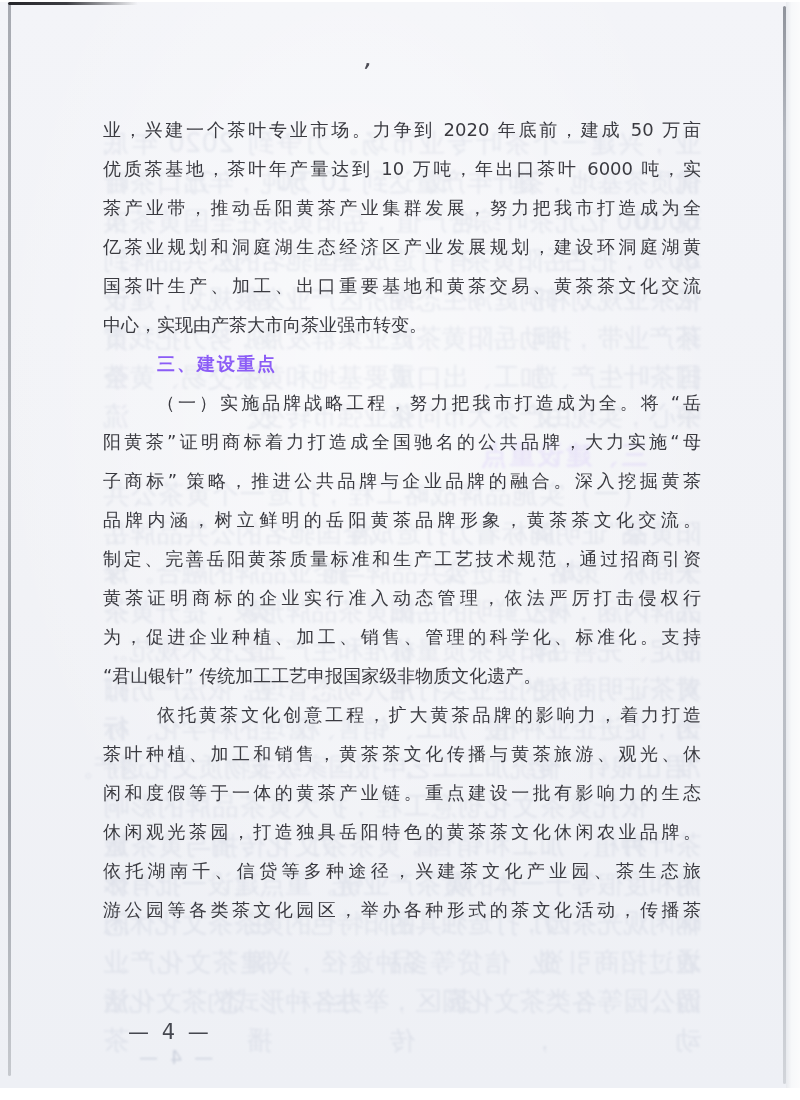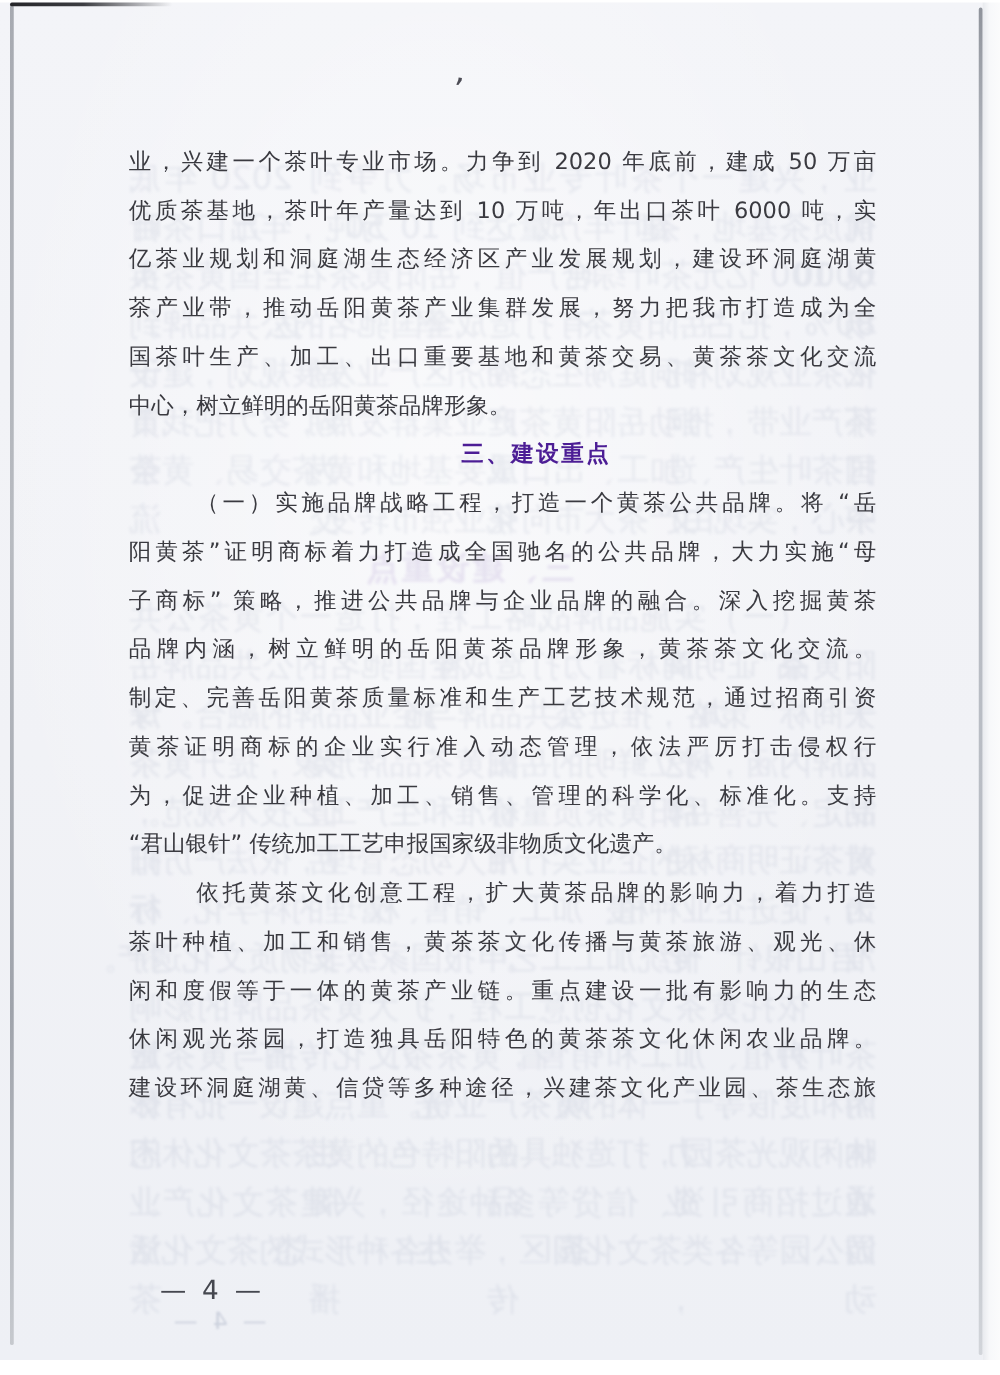--- a/index.html
+++ b/index.html
@@ -60,21 +60,21 @@
   .text-block {
     position: absolute; left: 103px; top: 110px; width: 598px;
     color: #3a3a40;
     font-size: 18px;
     line-height: 39px;
     letter-spacing: 0px;
   }
   .line { height: 39px; white-space: nowrap; overflow: visible; }
   .line.full { text-align: justify; text-align-last: justify; white-space: normal; }
   .line.indent { padding-left: 54px; }
-  .line.heading { font-weight: bold; color: #4c1d95; letter-spacing: 2px; text-align: center; }
+  .line.heading { font-weight: bold; color: #8b5cf6; letter-spacing: 2px; }
   
   .ghost-layer {
     position: absolute; left: 103px; top: 124px; width: 598px;
     font-size: 26px; line-height: 39px;
     color: #5f6d92;
     opacity: 0.10;
     transform: scaleX(-1);
     filter: blur(1.1px);
     pointer-events: none;
   }
@@ -124,37 +124,38 @@
       <div class="line full">茶叶种植、加工和销售，黄茶茶文化传播与黄茶旅游、观光、休</div>
       <div class="line full">闲和度假等于一体的黄茶产业链。重点建设一批有影响力的生态</div>
       <div class="line full">休闲观光茶园，打造独具岳阳特色的黄茶茶文化休闲农业品牌。</div>
       <div class="line full">通过招商引资、信贷等多种途径，兴建茶文化产业园、茶生态旅</div>
       <div class="line full">游公园等各类茶文化园区，举办各种形式的茶文化活动，传播茶</div>
     </div>
 
   <div class="text-block">
       <div class="line full">业，兴建一个茶叶专业市场。力争到 2020 年底前，建成 50 万亩</div>
       <div class="line full">优质茶基地，茶叶年产量达到 10 万吨，年出口茶叶 6000 吨，实</div>
+      <div class="line full">茶产业带，推动岳阳黄茶产业集群发展，努力把我市打造成为全</div>
       <div class="line full">亿茶业规划和洞庭湖生态经济区产业发展规划，建设环洞庭湖黄</div>
-      <div class="line full">茶产业带，推动岳阳黄茶产业集群发展，努力把我市打造成为全</div>
       <div class="line full">国茶叶生产、加工、出口重要基地和黄茶交易、黄茶茶文化交流</div>
-      <div class="line">中心，树立鲜明的岳阳黄茶品牌形象。</div>
+      <div class="line">中心，实现由产茶大市向茶业强市转变。</div>
       <div class="line heading indent">三、建设重点</div>
-      <div class="line indent full">（一）实施品牌战略工程，打造一个黄茶公共品牌。将 “岳</div>
+      <div class="line indent full">（一）实施品牌战略工程，努力把我市打造成为全。将 “岳</div>
       <div class="line full">阳黄茶”证明商标着力打造成全国驰名的公共品牌，大力实施“母</div>
       <div class="line full">子商标” 策略，推进公共品牌与企业品牌的融合。深入挖掘黄茶</div>
       <div class="line full">品牌内涵，树立鲜明的岳阳黄茶品牌形象，黄茶茶文化交流。</div>
       <div class="line full">制定、完善岳阳黄茶质量标准和生产工艺技术规范，通过招商引资</div>
       <div class="line full">黄茶证明商标的企业实行准入动态管理，依法严厉打击侵权行</div>
       <div class="line full">为，促进企业种植、加工、销售、管理的科学化、标准化。支持</div>
       <div class="line">“君山银针” 传统加工工艺申报国家级非物质文化遗产。</div>
       <div class="line indent full">依托黄茶文化创意工程，扩大黄茶品牌的影响力，着力打造</div>
       <div class="line full">茶叶种植、加工和销售，黄茶茶文化传播与黄茶旅游、观光、休</div>
       <div class="line full">闲和度假等于一体的黄茶产业链。重点建设一批有影响力的生态</div>
       <div class="line full">休闲观光茶园，打造独具岳阳特色的黄茶茶文化休闲农业品牌。</div>
-      <div class="line full">建设环洞庭湖黄、信贷等多种途径，兴建茶文化产业园、茶生态旅</div>
+      <div class="line full">依托湖南千、信贷等多种途径，兴建茶文化产业园、茶生态旅</div>
+      <div class="line full">游公园等各类茶文化园区，举办各种形式的茶文化活动，传播茶</div>
     </div>
 
   <div class="footer">— 4 —</div>
   <div class="footer-ghost">— 4 —</div>
 
   <div class="bottom-strip"></div>
 </div>
 
 </body></html>

